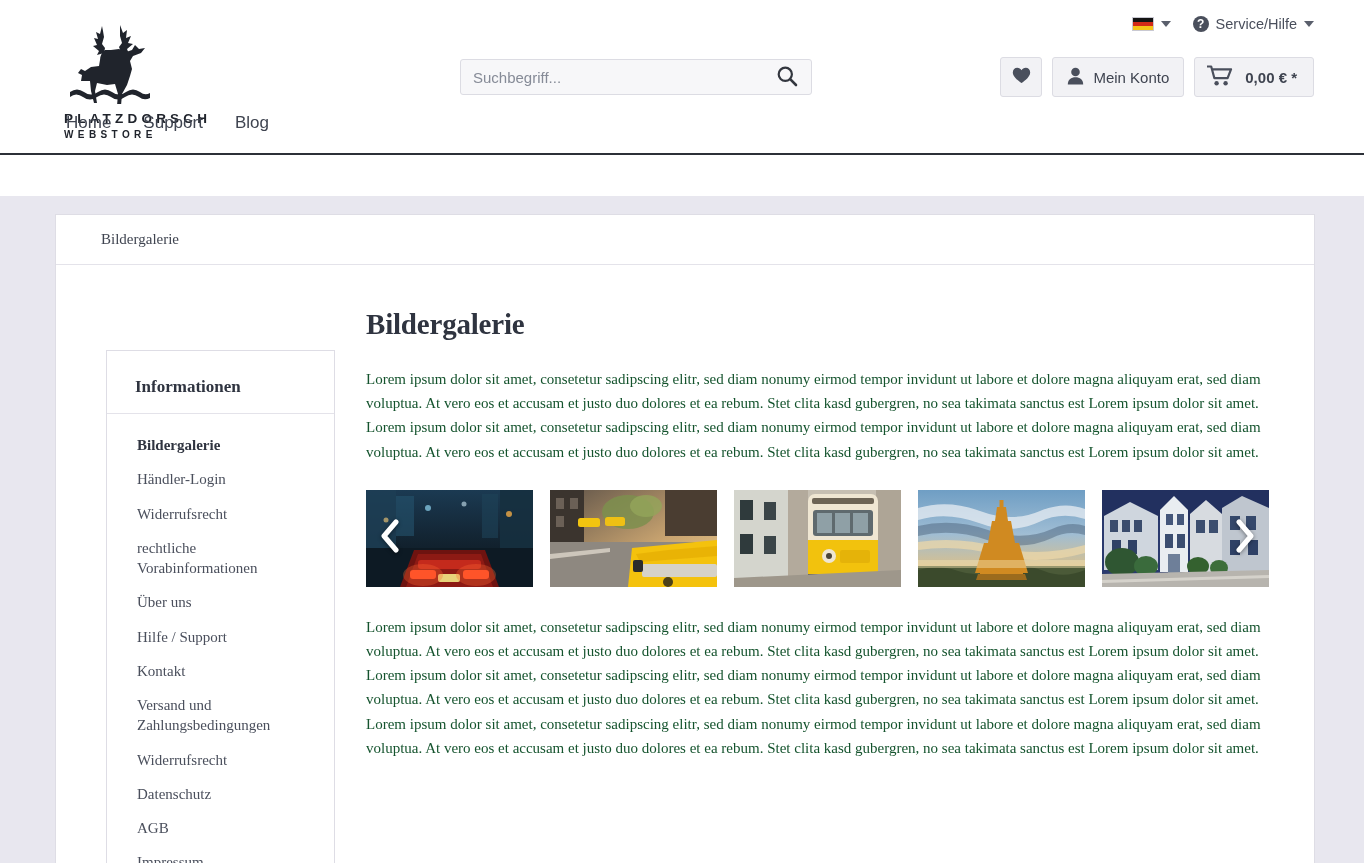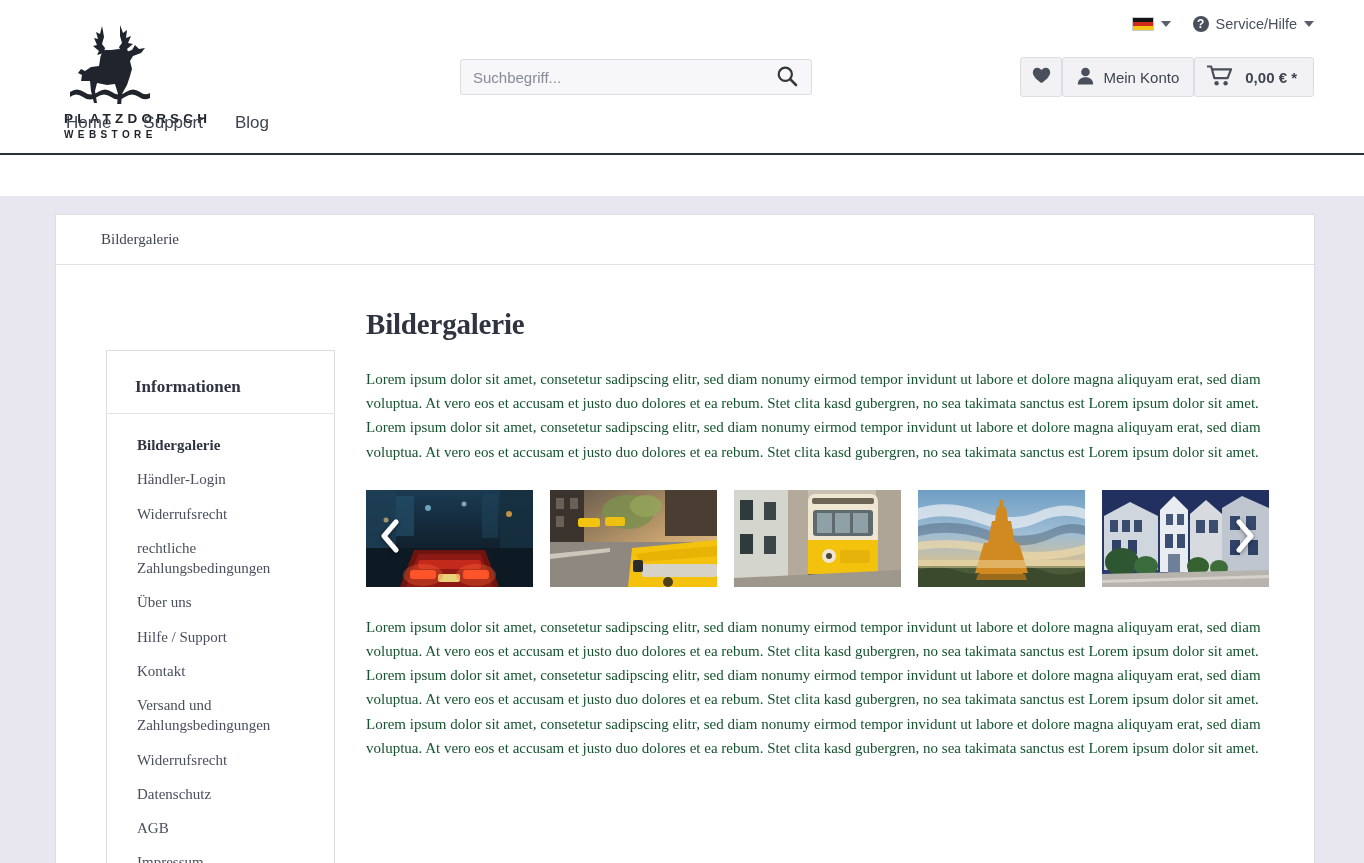--- a/index.html
+++ b/index.html
@@ -103,21 +103,21 @@
     width: 48px; height: 100%;
     display:flex; align-items:center; justify-content:center;
     background: transparent;
     border: none; cursor: pointer;
   }
 
   
   .acct-cluster {
     position: absolute;
     right: 50px; top: 57px;
-    display: flex; align-items: stretch; 
+    display: flex; align-items: stretch; gap: 10px;
   }
   .btn-box {
     background: #f2f2f5;
     border: 1px solid #dcdce3;
     border-radius: 3px;
     height: 40px;
     display: flex; align-items: center; justify-content: center;
     gap: 9px;
     padding: 0 14px;
     font-size: 15px;
@@ -351,21 +351,21 @@
           <li>
               <a href="#" class="active">Bildergalerie</a>
             </li>
           <li>
               <a href="#">Händler-Login</a>
             </li>
           <li>
               <a href="#">Widerrufsrecht</a>
             </li>
           <li>
-              <a href="#">rechtliche Zahlungsbedingungen</a>
+              <a href="#">rechtliche Vorabinformationen</a>
             </li>
           <li>
               <a href="#">Über uns</a>
             </li>
           <li>
               <a href="#">Hilfe / Support</a>
             </li>
           <li>
               <a href="#">Kontakt</a>
             </li>

